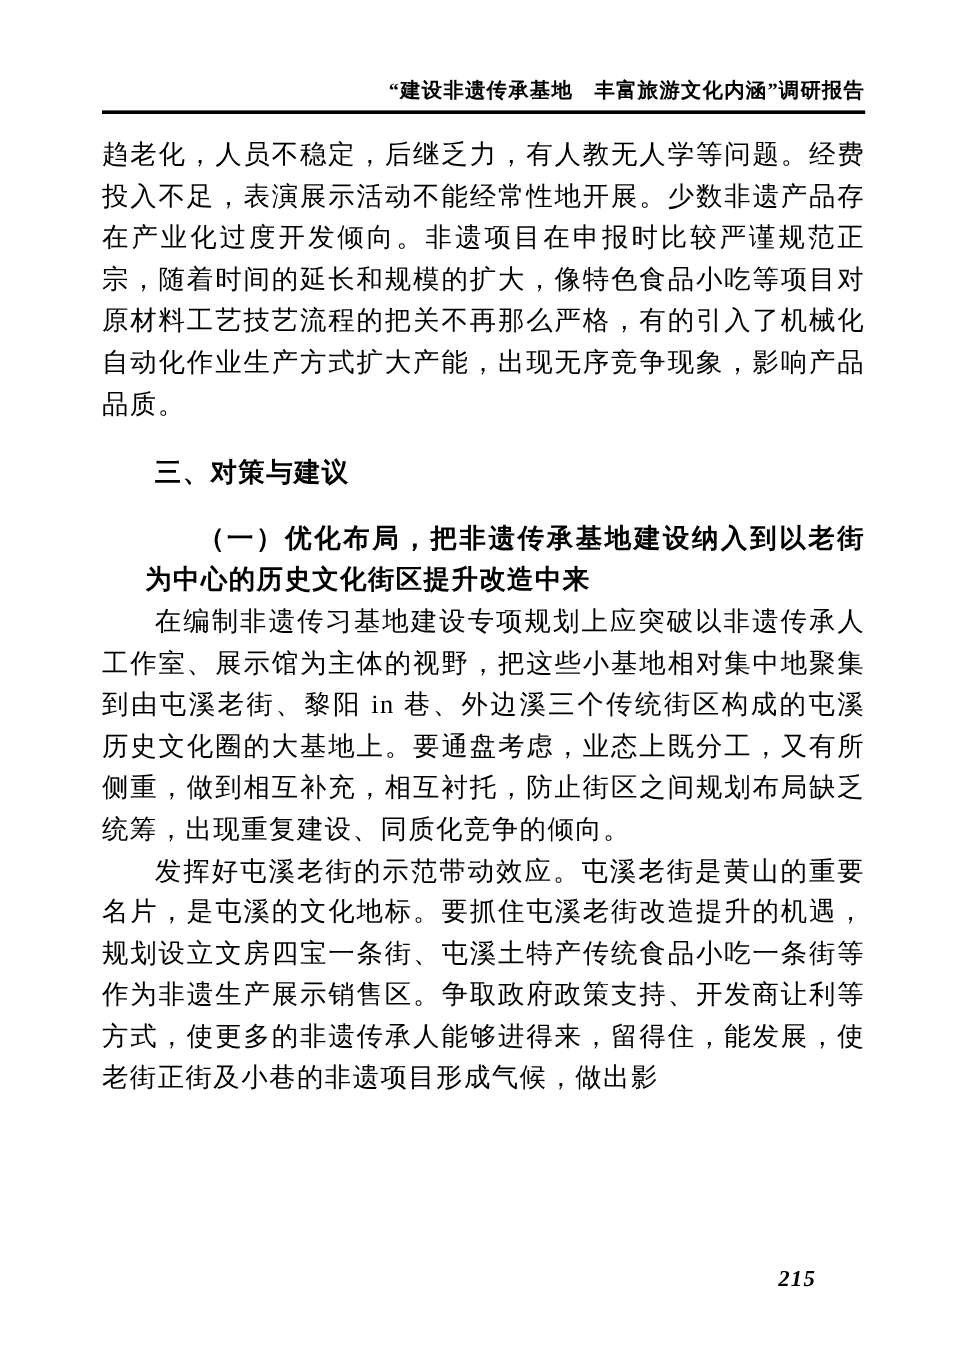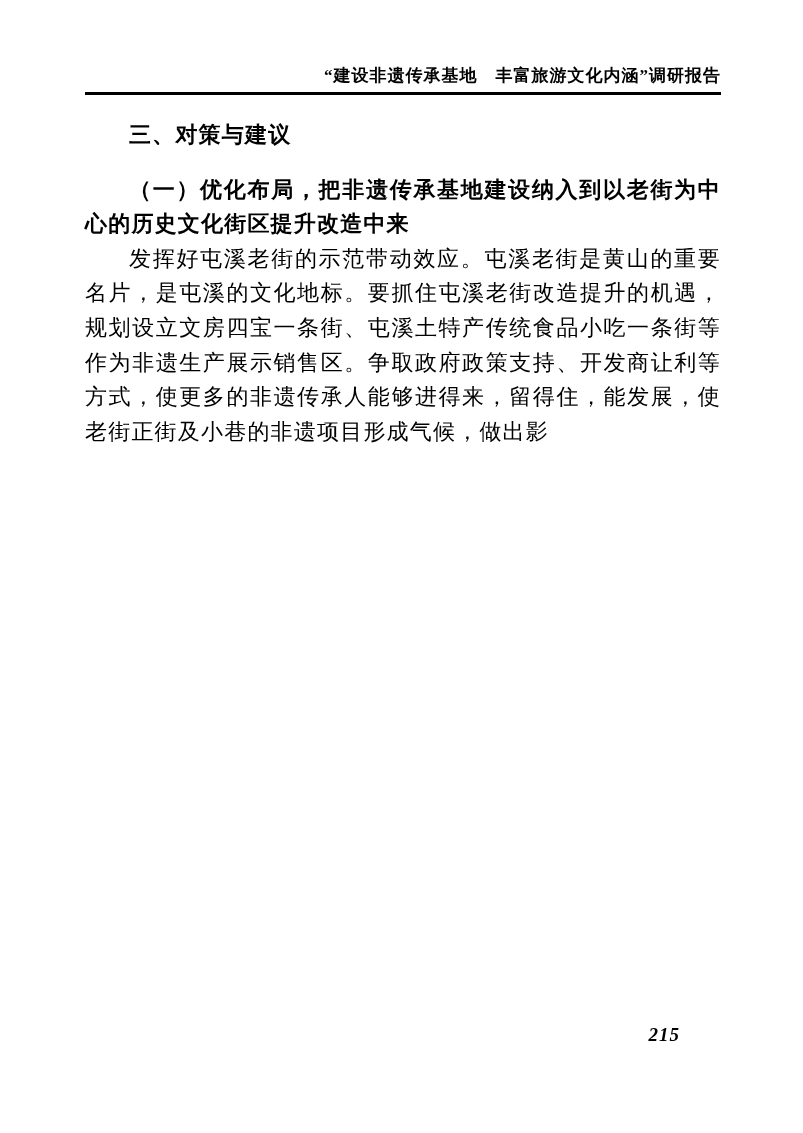--- a/index.html
+++ b/index.html
@@ -46,46 +46,49 @@
   }
   .para {
     margin: 0;
     text-indent: 2em;
   }
   .para.no-indent {
     text-indent: 0;
   }
   .para.bold {
     font-weight: bold;
+    margin-left: 36px;
   }
   .section-heading {
     font-size: 22px;
     font-weight: bold;
     margin: 23px 0 20px 0;
     text-indent: 2em;
     letter-spacing: 1.2px;
     font-family: Liberation Serif, serif;
   }
   .page-number {
     position: absolute;
-    top: 1024px;
+    top: 1056px;
     right: 91px;
     font-size: 19px;
     font-weight: bold;
     font-style: italic;
     letter-spacing: 1px;
   }
 </style>
 </head>
 <body>
 
 <div class="page">
   <div class="content-col">
     <div class="header-title">“建设非遗传承基地　丰富旅游文化内涵”调研报告</div>
     <div class="header-rule"></div>
     <div class="body-text">
+      <p class="para no-indent">趋老化，人员不稳定，后继乏力，有人教无人学等问题。经费投入不足，表演展示活动不能经常性地开展。少数非遗产品存在产业化过度开发倾向。非遗项目在申报时比较严谨规范正宗，随着时间的延长和规模的扩大，像特色食品小吃等项目对原材料工艺技艺流程的把关不再那么严格，有的引入了机械化自动化作业生产方式扩大产能，出现无序竞争现象，影响产品品质。</p>
       <h2 class="section-heading">三、对策与建议</h2>
       <p class="para bold">（一）优化布局，把非遗传承基地建设纳入到以老街为中心的历史文化街区提升改造中来</p>
+      <p class="para">在编制非遗传习基地建设专项规划上应突破以非遗传承人工作室、展示馆为主体的视野，把这些小基地相对集中地聚集到由屯溪老街、黎阳 in 巷、外边溪三个传统街区构成的屯溪历史文化圈的大基地上。要通盘考虑，业态上既分工，又有所侧重，做到相互补充，相互衬托，防止街区之间规划布局缺乏统筹，出现重复建设、同质化竞争的倾向。</p>
       <p class="para">发挥好屯溪老街的示范带动效应。屯溪老街是黄山的重要名片，是屯溪的文化地标。要抓住屯溪老街改造提升的机遇，规划设立文房四宝一条街、屯溪土特产传统食品小吃一条街等作为非遗生产展示销售区。争取政府政策支持、开发商让利等方式，使更多的非遗传承人能够进得来，留得住，能发展，使老街正街及小巷的非遗项目形成气候，做出影</p>
     </div>
   </div>
   <div class="page-number">215</div>
 </div>
 
 </body></html>

